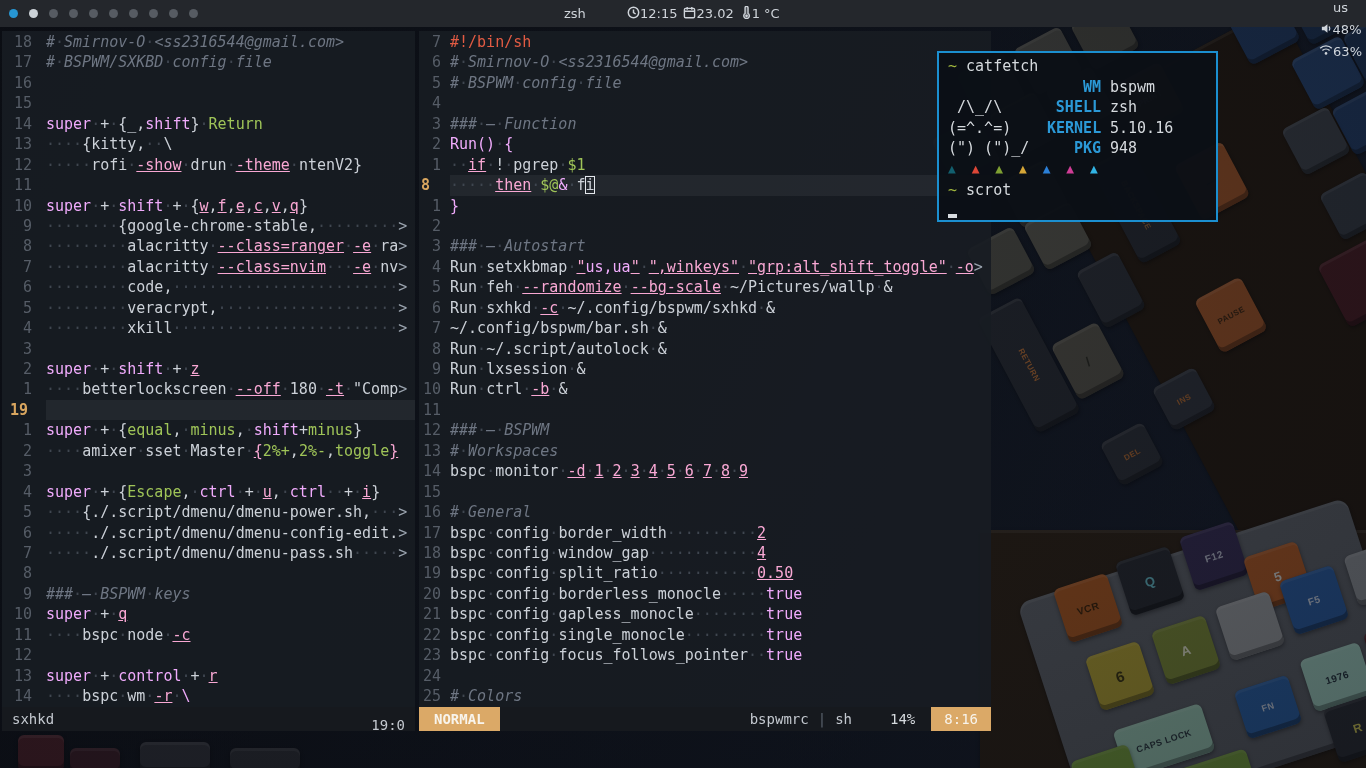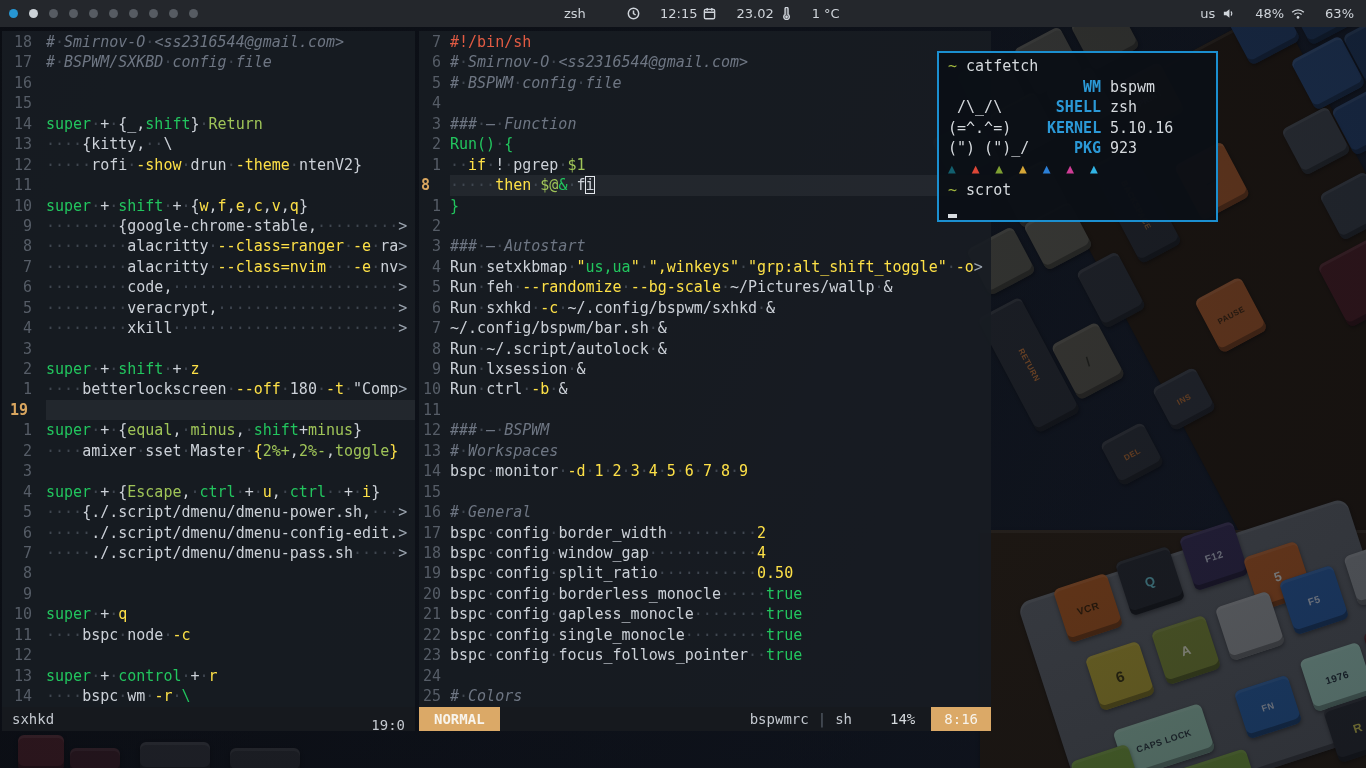--- a/index.html
+++ b/index.html
@@ -19,43 +19,43 @@
     background:radial-gradient(ellipse at 28% 38%, rgba(8,10,16,.30), rgba(8,10,16,.55)); }
 
   
   #topbar { position:absolute; left:0; top:0; width:1366px; height:27px; background:#24272c;
     display:flex; align-items:center; color:#cfd4da;
     font-family:"DejaVu Sans",sans-serif; font-size:13px; }
   #workspaces { display:flex; align-items:center; gap:11px; padding-left:9px; }
   .ws-dot { width:9px; height:9px; border-radius:50%; }
   #bar-title { position:absolute; left:564px; top:0; height:27px; display:flex; align-items:center; }
   #bar-center { position:absolute; left:627px; top:0; height:27px; display:flex; align-items:center; gap:6px; }
-  #bar-right { position:absolute; right:12px; top:0; height:27px; display:flex; align-items:center; gap:7px; }
-  .mod { display:flex; align-items:center; gap:20px; }
+  #bar-right { position:absolute; right:4px; top:0; height:27px; display:flex; align-items:center; gap:7px;flex-direction:column; }
+  .mod { display:flex; align-items:flex-start; gap:0; }
   .mod svg { display:block; }
 
   
   .ed-win { position:absolute; display:flex; flex-direction:column;
     background:rgba(24,28,34,0.93); font-size:15px; line-height:20.45px; color:#ccd1d8; }
   #win-left  { left:2px;  top:31px; width:413px; height:700px; }
   #win-right { left:419px; top:31px; width:572px; height:700px; }
   .ed-body { flex:1; padding-top:1px; overflow:hidden; }
   .row { display:flex; height:20.45px; white-space:pre; }
   .lnum { flex:none; text-align:right; color:#565d67; }
   #win-left  .lnum { width:30px; margin-right:14px; padding-left:8px; }
   #win-right .lnum { width:22px; margin-right:9px;  padding-left:2px; }
   .row.cur .lnum { text-align:left; color:#d9a65f; font-weight:bold; }
   .code { flex:1; white-space:pre; }
   .row.cur .code { background:rgba(255,255,255,0.055); }
   .ws  { color:#3f4650; }
   .c-f { color:#ccd1d8; }
   .c-c { color:#6e7683; font-style:italic; }
-  .c-b { color:#22c55e; }
+  .c-b { color:#f0abfc; }
   .c-g { color:#9fc458; }
-  .c-o { color:#fde047; }
+  .c-o { color:#f9a8d4;text-decoration:underline; }
   .c-r { color:#e25b43; }
   .c-e { color:#9aa3ae; }
   .curbox { outline:1px solid #e3e7ec; outline-offset:-1px; }
 
   .statusline { flex:none; height:24px; background:#16191e; display:flex; align-items:center;
     font-size:14px; color:#c3c8cf; }
   #sl-left-name { padding-left:10px; }
   #sl-left-pos { margin-left:auto; padding-right:10px;margin-top:12px; }
   .sl-mode { height:24px; display:flex; align-items:center; padding:0 15px; background:#dba967;
     color:#f8f4ec; font-weight:bold; }
@@ -226,21 +226,21 @@
         <div class="row"><span class="lnum">1</span><span class="code"><span class="ws">····</span><span class="c-f">betterlockscreen</span><span class="ws">·</span><span class="c-o">--off</span><span class="ws">·</span><span class="c-f">180</span><span class="ws">·</span><span class="c-o">-t</span><span class="ws">·</span><span class="c-f">"Comp</span><span class="c-e">&gt;</span></span></div>
         <div class="row cur"><span class="lnum">19</span><span class="code"></span></div>
         <div class="row"><span class="lnum">1</span><span class="code"><span class="c-b">super</span><span class="ws">·</span><span class="c-f">+</span><span class="ws">·</span><span class="c-f">{</span><span class="c-g">equal</span><span class="c-f">,</span><span class="ws">·</span><span class="c-g">minus</span><span class="c-f">,</span><span class="ws">·</span><span class="c-b">shift</span><span class="c-f">+</span><span class="c-g">minus</span><span class="c-f">}</span></span></div>
         <div class="row"><span class="lnum">2</span><span class="code"><span class="ws">····</span><span class="c-f">amixer</span><span class="ws">·</span><span class="c-f">sset</span><span class="ws">·</span><span class="c-f">Master</span><span class="ws">·</span><span class="c-o">{</span><span class="c-g">2%+</span><span class="c-f">,</span><span class="c-g">2%-</span><span class="c-f">,</span><span class="c-g">toggle</span><span class="c-o">}</span></span></div>
         <div class="row"><span class="lnum">3</span><span class="code"></span></div>
         <div class="row"><span class="lnum">4</span><span class="code"><span class="c-b">super</span><span class="ws">·</span><span class="c-f">+</span><span class="ws">·</span><span class="c-f">{</span><span class="c-g">Escape</span><span class="c-f">,</span><span class="ws">·</span><span class="c-b">ctrl</span><span class="ws">·</span><span class="c-f">+</span><span class="ws">·</span><span class="c-o">u</span><span class="c-f">,</span><span class="ws">·</span><span class="c-b">ctrl</span><span class="ws">··</span><span class="c-f">+</span><span class="ws">·</span><span class="c-o">i</span><span class="c-f">}</span></span></div>
         <div class="row"><span class="lnum">5</span><span class="code"><span class="ws">····</span><span class="c-f">{./.script/dmenu/dmenu-power.sh,</span><span class="ws">···</span><span class="c-e">&gt;</span></span></div>
         <div class="row"><span class="lnum">6</span><span class="code"><span class="ws">·····</span><span class="c-f">./.script/dmenu/dmenu-config-edit.</span><span class="c-e">&gt;</span></span></div>
         <div class="row"><span class="lnum">7</span><span class="code"><span class="ws">·····</span><span class="c-f">./.script/dmenu/dmenu-pass.sh</span><span class="ws">·····</span><span class="c-e">&gt;</span></span></div>
         <div class="row"><span class="lnum">8</span><span class="code"></span></div>
-        <div class="row"><span class="lnum">9</span></div>
+        <div class="row"><span class="lnum">9</span><span class="code"><span class="c-c">###</span><span class="ws">·</span><span class="c-c">—</span><span class="ws">·</span><span class="c-c">BSPWM</span><span class="ws">·</span><span class="c-c">keys</span></span></div>
         <div class="row"><span class="lnum">10</span><span class="code"><span class="c-b">super</span><span class="ws">·</span><span class="c-f">+</span><span class="ws">·</span><span class="c-o">q</span></span></div>
         <div class="row"><span class="lnum">11</span><span class="code"><span class="ws">····</span><span class="c-f">bspc</span><span class="ws">·</span><span class="c-f">node</span><span class="ws">·</span><span class="c-o">-c</span></span></div>
         <div class="row"><span class="lnum">12</span><span class="code"></span></div>
         <div class="row"><span class="lnum">13</span><span class="code"><span class="c-b">super</span><span class="ws">·</span><span class="c-f">+</span><span class="ws">·</span><span class="c-b">control</span><span class="ws">·</span><span class="c-f">+</span><span class="ws">·</span><span class="c-o">r</span></span></div>
         <div class="row"><span class="lnum">14</span><span class="code"><span class="ws">····</span><span class="c-f">bspc</span><span class="ws">·</span><span class="c-f">wm</span><span class="ws">·</span><span class="c-o">-r</span><span class="ws">·</span><span class="c-b">\</span></span></div>
       </div>
     <div class="statusline">
       <span id="sl-left-name">sxhkd</span>
       <span id="sl-left-pos">19:0</span>
     </div>
@@ -292,19 +292,19 @@
       <span class="sl-pct">14%</span>
       <span class="sl-time">8:16</span>
     </div>
   </div>
 
   <div id="term">
       <div class="t-row"><span class="t-prompt">~ </span><span>catfetch</span></div>
       <div class="t-row"><span class="t-art"></span><span class="t-label">WM</span><span class="t-val">bspwm</span></div>
       <div class="t-row"><span class="t-art"> /\_/\</span><span class="t-label">SHELL</span><span class="t-val">zsh</span></div>
       <div class="t-row"><span class="t-art">(=^.^=)</span><span class="t-label">KERNEL</span><span class="t-val">5.10.16</span></div>
-      <div class="t-row"><span class="t-art">(") (")_/</span><span class="t-label">PKG</span><span class="t-val">923</span></div>
+      <div class="t-row"><span class="t-art">(") (")_/</span><span class="t-label">PKG</span><span class="t-val">948</span></div>
       <div class="t-row t-tri"><span style="color: rgb(18, 95, 110);">▲ </span><span style="color: rgb(221, 71, 55);">▲ </span><span style="color: rgb(127, 160, 50);">▲ </span><span style="color: rgb(214, 166, 55);">▲ </span><span style="color: rgb(43, 127, 214);">▲ </span><span style="color: rgb(208, 61, 150);">▲ </span><span style="color: rgb(50, 180, 228);">▲ </span></div>
       <div class="t-row"><span class="t-prompt">~ </span><span>scrot</span></div>
       <div class="t-row"><span id="term-cursor"></span></div>
     </div>
 
 </div>
 
 </body></html>

